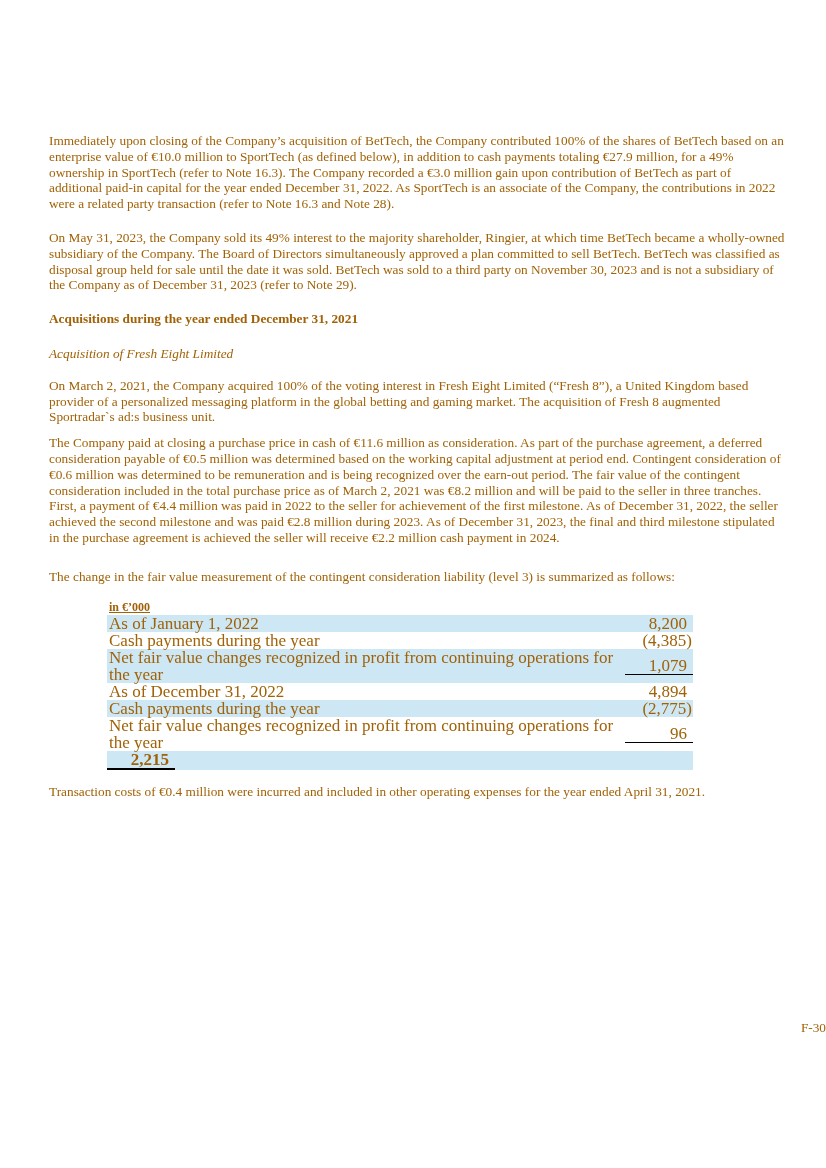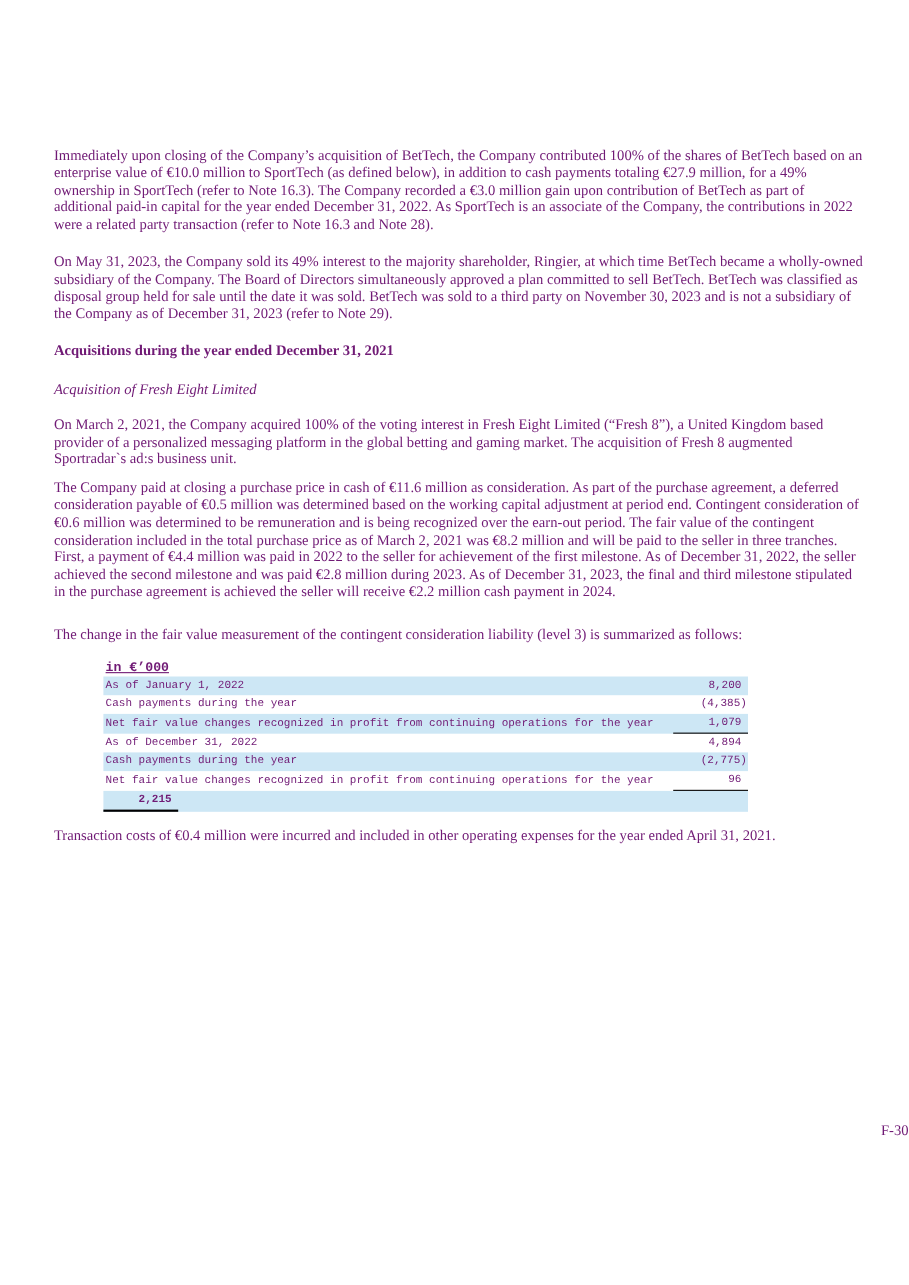--- a/index.html
+++ b/index.html
@@ -1,49 +1,49 @@
 <!DOCTYPE html>
 <html style="--shade: #cde7f5;"><head>
 <meta charset="utf-8">
 <style>
   html, body { margin:0; padding:0; background:#ffffff; }
   .page {
     position:relative;
     width:826px; height:1168px;
     background:#ffffff;
     font-family:"Liberation Serif", "DejaVu Serif", serif;
-    color:#701a75;
+    color:#a16207;
     overflow:hidden;
   }
   .content { position:absolute; left:49px; top:0; width:737px; }
   .para {
     font-size:13.3px;
     line-height:15.8px;
     margin:0;
     text-align:left;
   }
   .p1 { margin-top:133px; }
   .p2 { margin-top:18px; }
   .heading { margin-top:18px; font-weight:bold; }
   .subheading { margin-top:19px; font-style:italic; }
   .p3 { margin-top:16px; }
   .p4 { margin-top:10px; }
   .p5 { margin-top:23px; }
   .p6 { margin-top:14px; }
 
-  .fv-table { margin-top:12px; margin-left:45px; width:586px;font-family:Liberation Mono, monospace; }
+  .fv-table { margin-top:12px; margin-left:58px; width:586px; }
   .unit-header {
     display:inline-block;
     font-size:12px; line-height:14px;
     font-weight:bold; text-decoration:underline;
     padding-left:2px;
   }
   .trow {
-    display:flex; justify-content:space-between; align-items:flex-end;
-    font-size:10px; line-height:17px; min-height:17px;
+    display:flex; justify-content:space-between; align-items:center;
+    font-size:17px; line-height:17px; min-height:17px;
   }
   .trow.shaded { background:var(--shade, #cde7f5); }
   .trow.total .tlabel, .trow.total .tvalue { font-weight:bold; }
   .tlabel { flex:1 1 auto; padding-left:2px; }
   .tvalue { flex:0 0 auto; width:62px; text-align:right; padding-right:6px; white-space:nowrap; }
   .tvalue.paren { padding-right:1px; width:67px; }
   .tvalue.rule-single { border-bottom:1px solid #000; }
   .tvalue.rule-total  { border-bottom:2.5px solid #000; }
 
   .footer {

